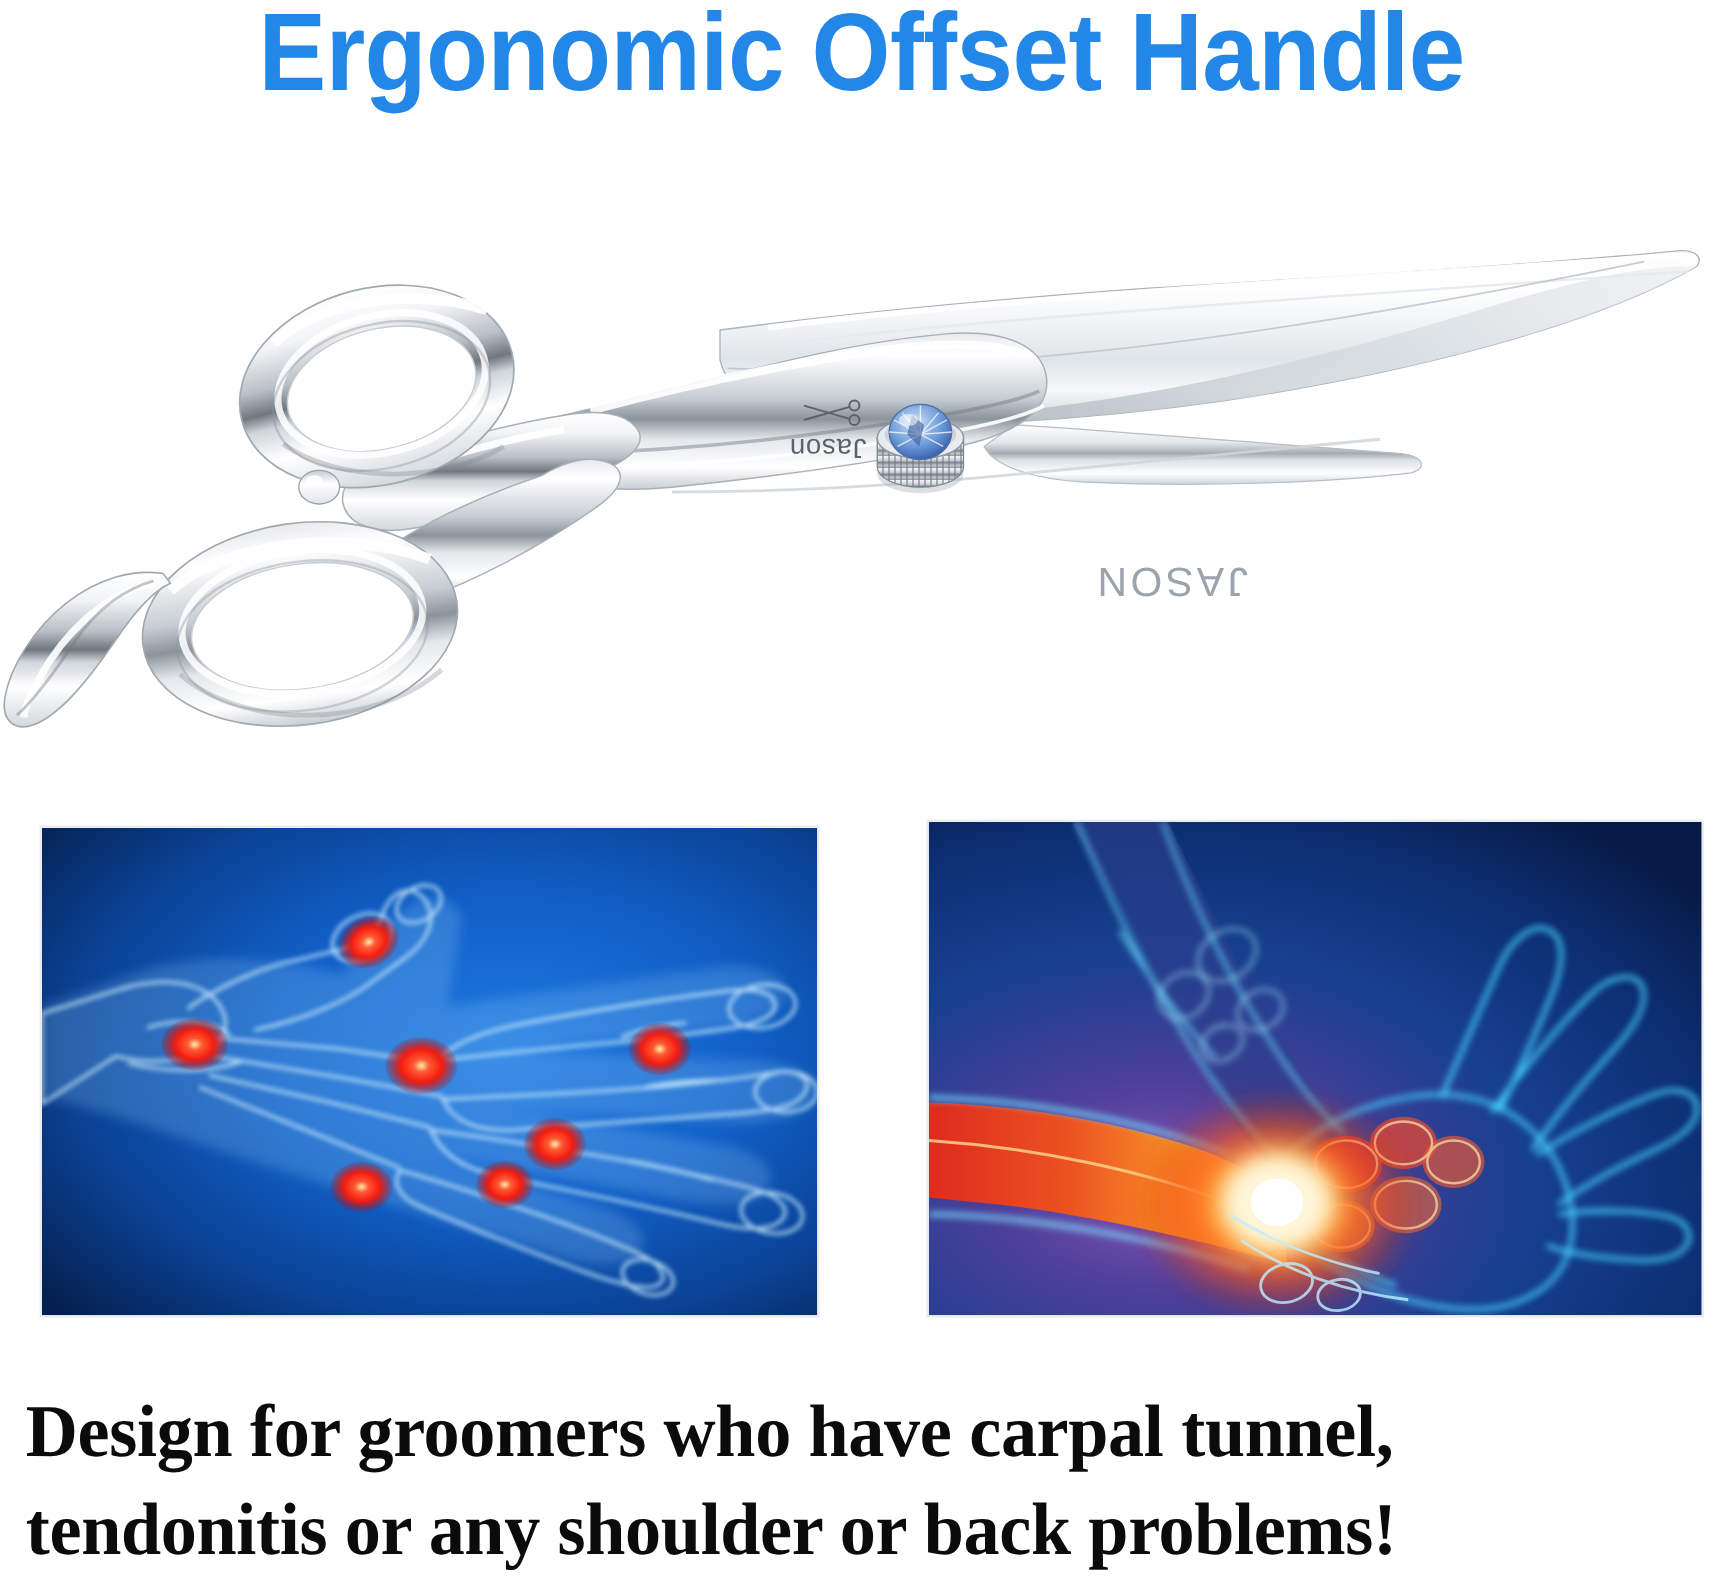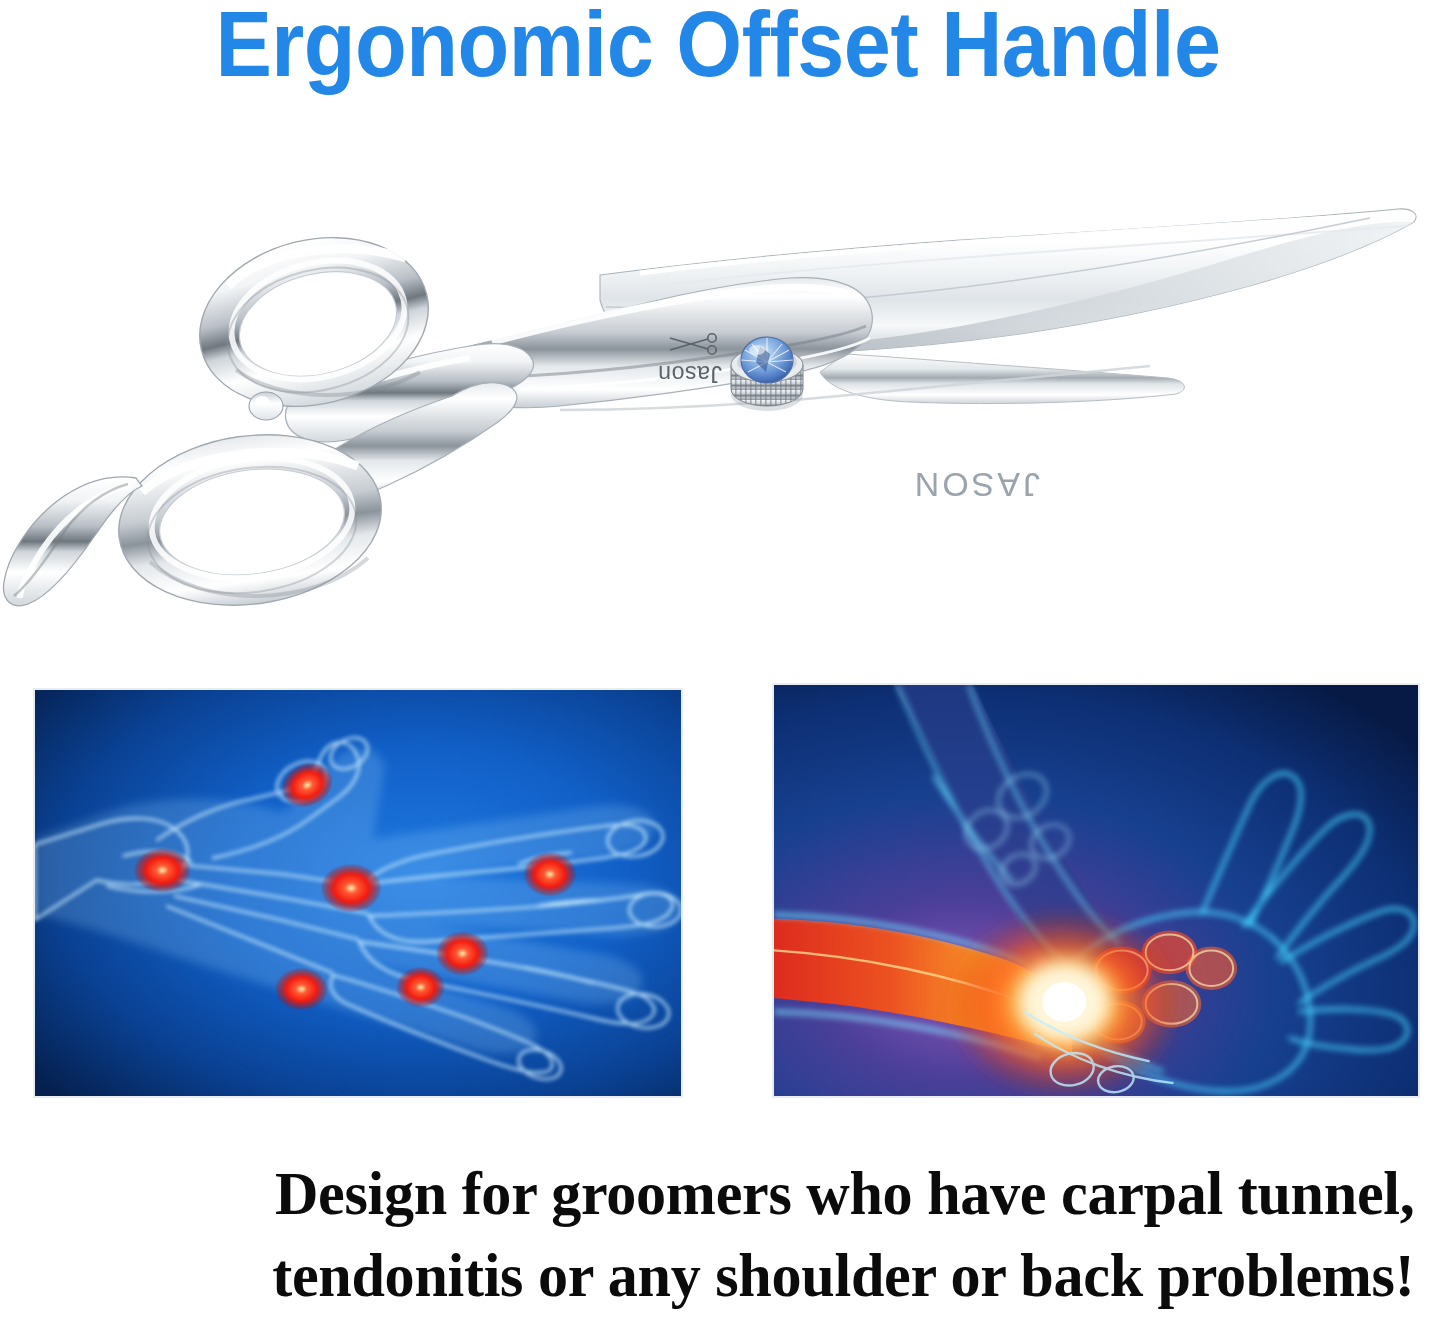--- a/index.html
+++ b/index.html
@@ -68,21 +68,21 @@
       radial-gradient(ellipse at 33% 72%, #6d4ea8 0%, #3b3a8e 32%, #123a86 58%, #0d2f74 78%, #0b2356 100%);
   }
   .photo-svg { display: block; width: 100%; height: 100%; }
 
   
   #caption {
     position: absolute;
     left: 0;
     top: 1152px;
     width: 1436px;
-    text-align: right;
+    text-align: left;
     font-family: "Liberation Serif", "DejaVu Serif", serif;
     font-weight: 700;
     color: #0b0b0b;
   }
   .caption-line {
     display: block;
     font-size: 62px;
     line-height: 82px;
     letter-spacing: -0.3px;
     white-space: nowrap;

